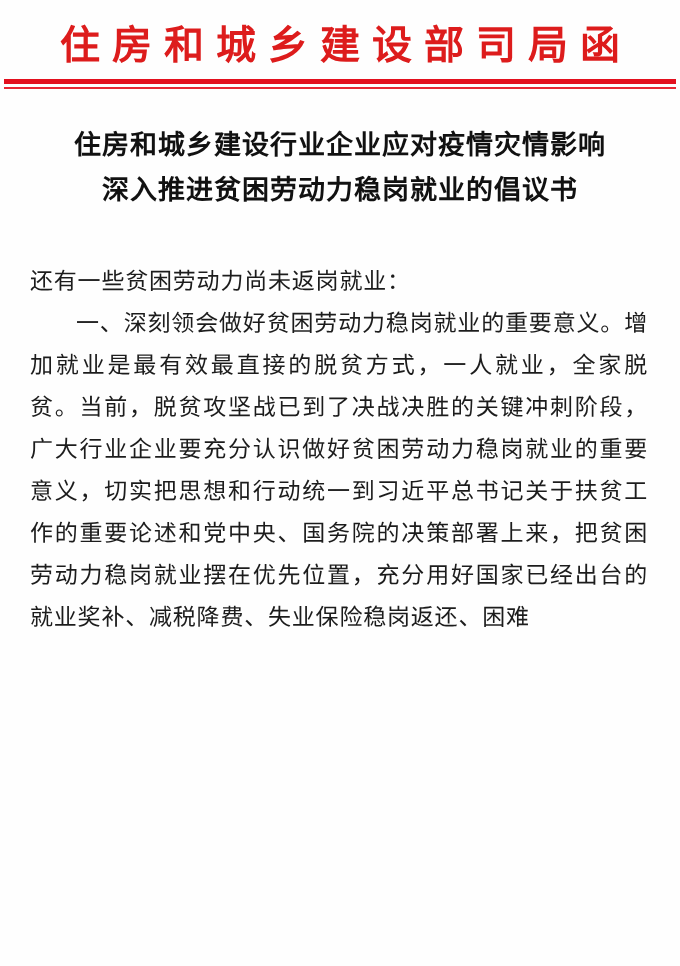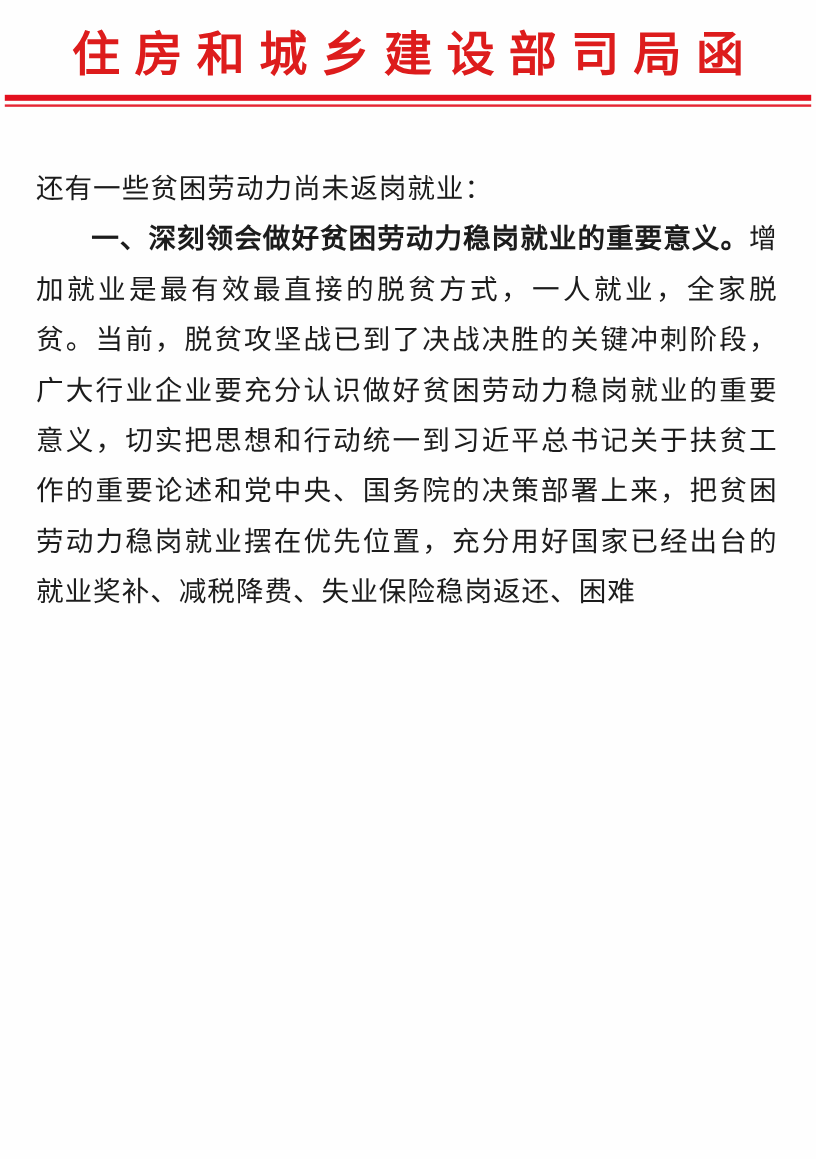--- a/index.html
+++ b/index.html
@@ -51,32 +51,36 @@
   .doc-body {
     margin: 48px 32px 0 30px;
     color: var(--ink);
     font-size: 23px;
     line-height: 42px;
     letter-spacing: 0.8px;
     text-align: justify;
   }
   .doc-body p { margin: 0; }
   .indent { text-indent: 2em; }
-  .lead-bold { font-weight: bold; }
+  .lead-bold { font-weight: normal; }
 </style>
 </head>
 <body>
 
 <div class="page">
 
   <h1 class="letterhead">住房和城乡建设部司局函</h1>
 
   <div class="rule-thick"></div>
   <div class="rule-thin"></div>
 
+  <h2 class="doc-title">
+    <div>住房和城乡建设行业企业应对疫情灾情影响</div>
+    <div>深入推进贫困劳动力稳岗就业的倡议书</div>
+  </h2>
 
   <main class="doc-body">
     <p>还有一些贫困劳动力尚未返岗就业：</p>
 
 
     <p class="indent"><span class="lead-bold">一、深刻领会做好贫困劳动力稳岗就业的重要意义。</span><span>增加就业是最有效最直接的脱贫方式，一人就业，全家脱贫。当前，脱贫攻坚战已到了决战决胜的关键冲刺阶段，广大行业企业要充分认识做好贫困劳动力稳岗就业的重要意义，切实把思想和行动统一到习近平总书记关于扶贫工作的重要论述和党中央、国务院的决策部署上来，把贫困劳动力稳岗就业摆在优先位置，充分用好国家已经出台的就业奖补、减税降费、失业保险稳岗返还、困难</span></p>
   </main>
 
 </div>
 

